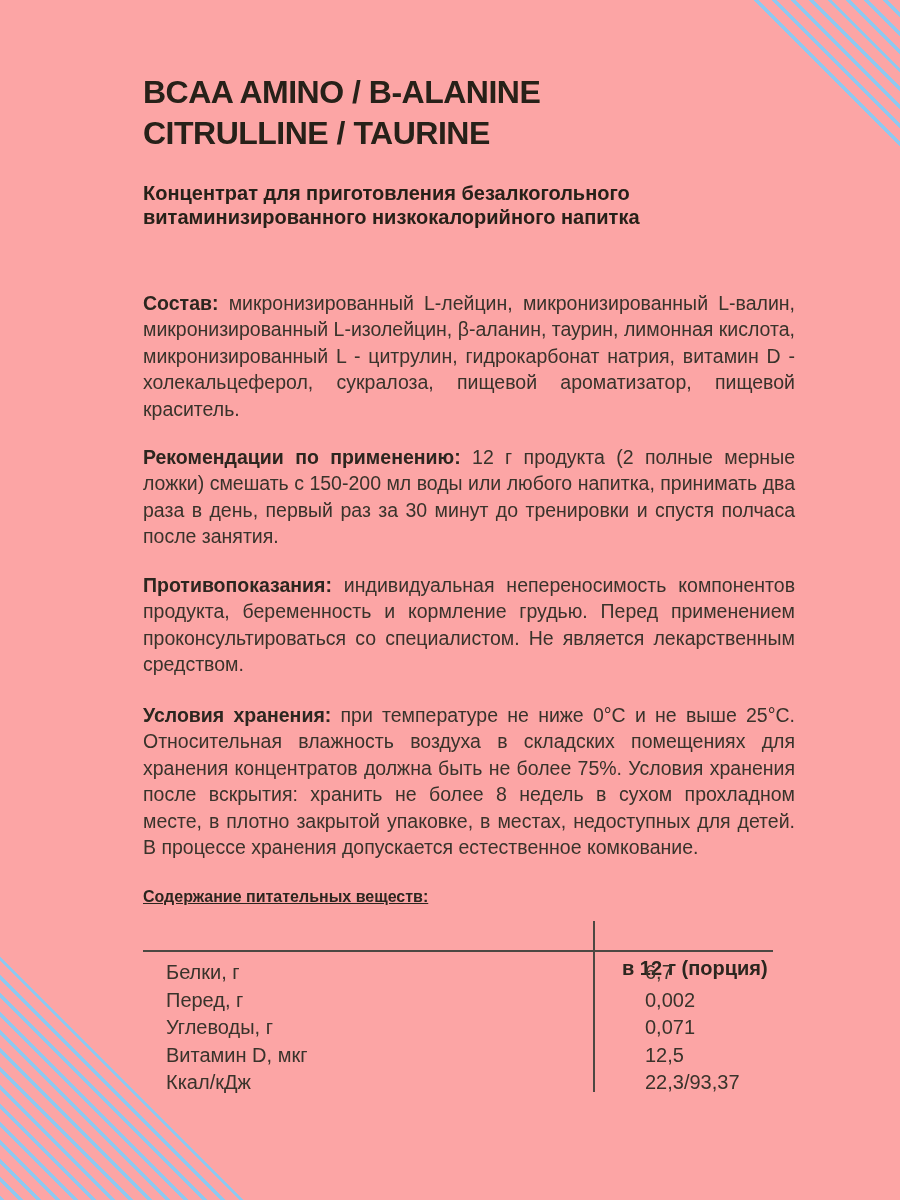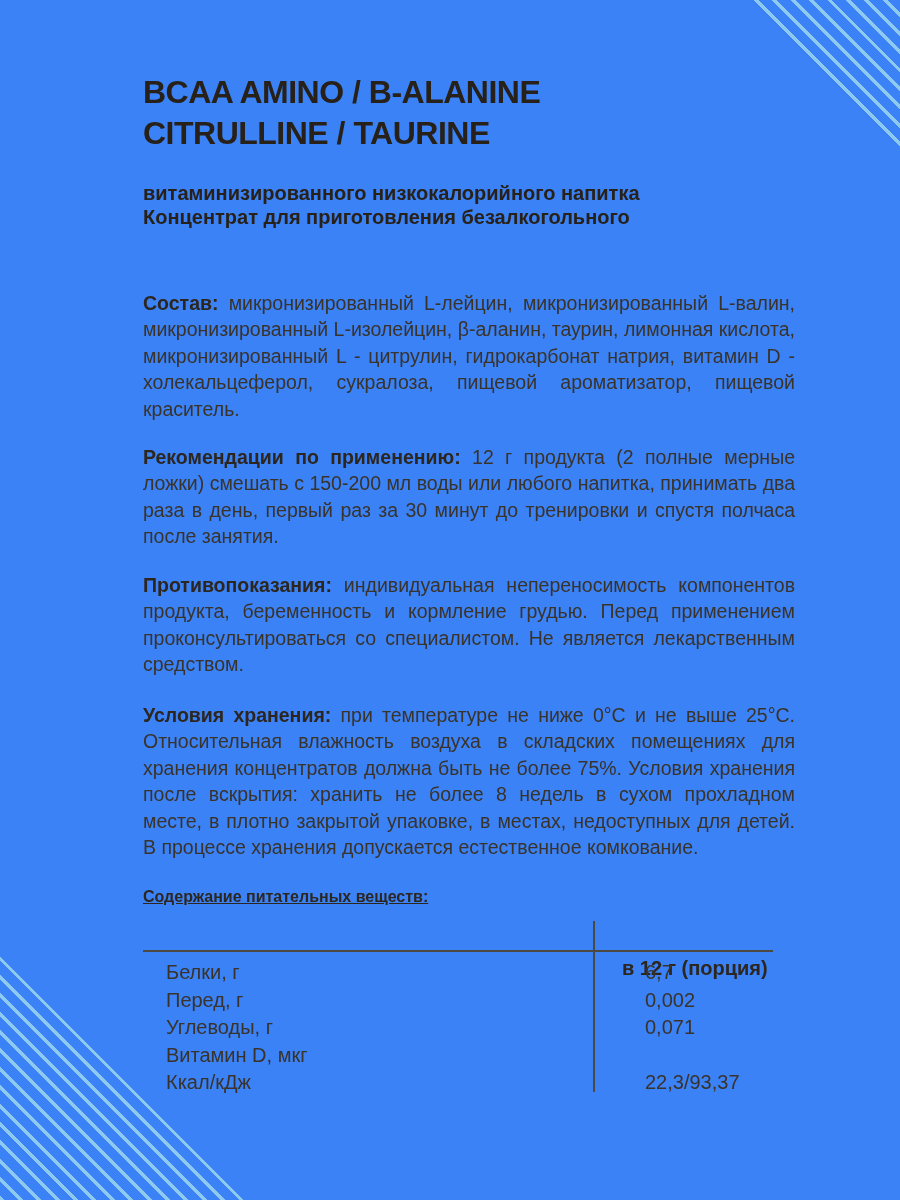--- a/index.html
+++ b/index.html
@@ -7,21 +7,21 @@
     --titleText: #272119;
     --bodyText: #39332B;
     --rule: #4C4842;
   }
   * { margin: 0; padding: 0; box-sizing: border-box; }
   html, body { background: #ffffff; }
   .page {
     position: relative;
     width: 900px;
     height: 1200px;
-    background: #3b82f6;
+    background: #fca5a5;
     overflow: hidden;
     font-family: "Liberation Sans", sans-serif;
     color: var(--bodyText);
   }
   
   .stripes-tr {
     position: absolute;
     top: 0; right: 0;
     width: 156px; height: 156px;
     clip-path: polygon(0 0, 100% 0, 100% 100%);
@@ -120,22 +120,22 @@
 
   <div class="stripes-tr"></div>
   <div class="stripes-bl"></div>
 
   <div class="title">
     <div>BCAA AMINO / B-ALANINE</div>
     <div>CITRULLINE / TAURINE</div>
   </div>
 
   <div class="subtitle">
+    <div>Концентрат для приготовления безалкогольного</div>
     <div>витаминизированного низкокалорийного напитка</div>
-    <div>Концентрат для приготовления безалкогольного</div>
   </div>
 
   <p class="para p-sostav"><b>Состав:</b> <span>микронизированный L-лейцин, микронизированный L-валин, микронизированный L-изолейцин, β-аланин, таурин, лимонная кислота, микронизированный L - цитрулин, гидрокарбонат натрия, витамин D - холекальцеферол, сукралоза, пищевой ароматизатор, пищевой краситель.</span></p>
 
   <p class="para p-rekom"><b>Рекомендации по применению:</b> <span>12 г продукта (2 полные мерные ложки) смешать с 150-200 мл воды или любого напитка, принимать два раза в день, первый раз за 30 минут до тренировки и спустя полчаса после занятия.</span></p>
 
   <p class="para p-protiv"><b>Противопоказания:</b> <span>индивидуальная непереносимость компонентов продукта, беременность и кормление грудью. Перед применением проконсультироваться со специалистом. Не является лекарственным средством.</span></p>
 
   <p class="para p-uslov"><b>Условия хранения:</b> <span>при температуре не ниже 0°С и не выше 25°С. Относительная влажность воздуха в складских помещениях для хранения концентратов должна быть не более 75%. Условия хранения после вскрытия: хранить не более 8 недель в сухом прохладном месте, в плотно закрытой упаковке, в местах, недоступных для детей. В процессе хранения допускается естественное комкование.</span></p>
 
@@ -154,20 +154,21 @@
     <div class="nutr-row">
       <span class="name">Перед, г</span>
       <span class="value">0,002</span>
     </div>
     <div class="nutr-row">
       <span class="name">Углеводы, г</span>
       <span class="value">0,071</span>
     </div>
     <div class="nutr-row">
       <span class="name">Витамин D, мкг</span>
+      <span class="value">12,5</span>
     </div>
     <div class="nutr-row">
       <span class="name">Ккал/кДж</span>
       <span class="value">22,3/93,37</span>
     </div>
   </div>
 
 </div>
 
 </body></html>

